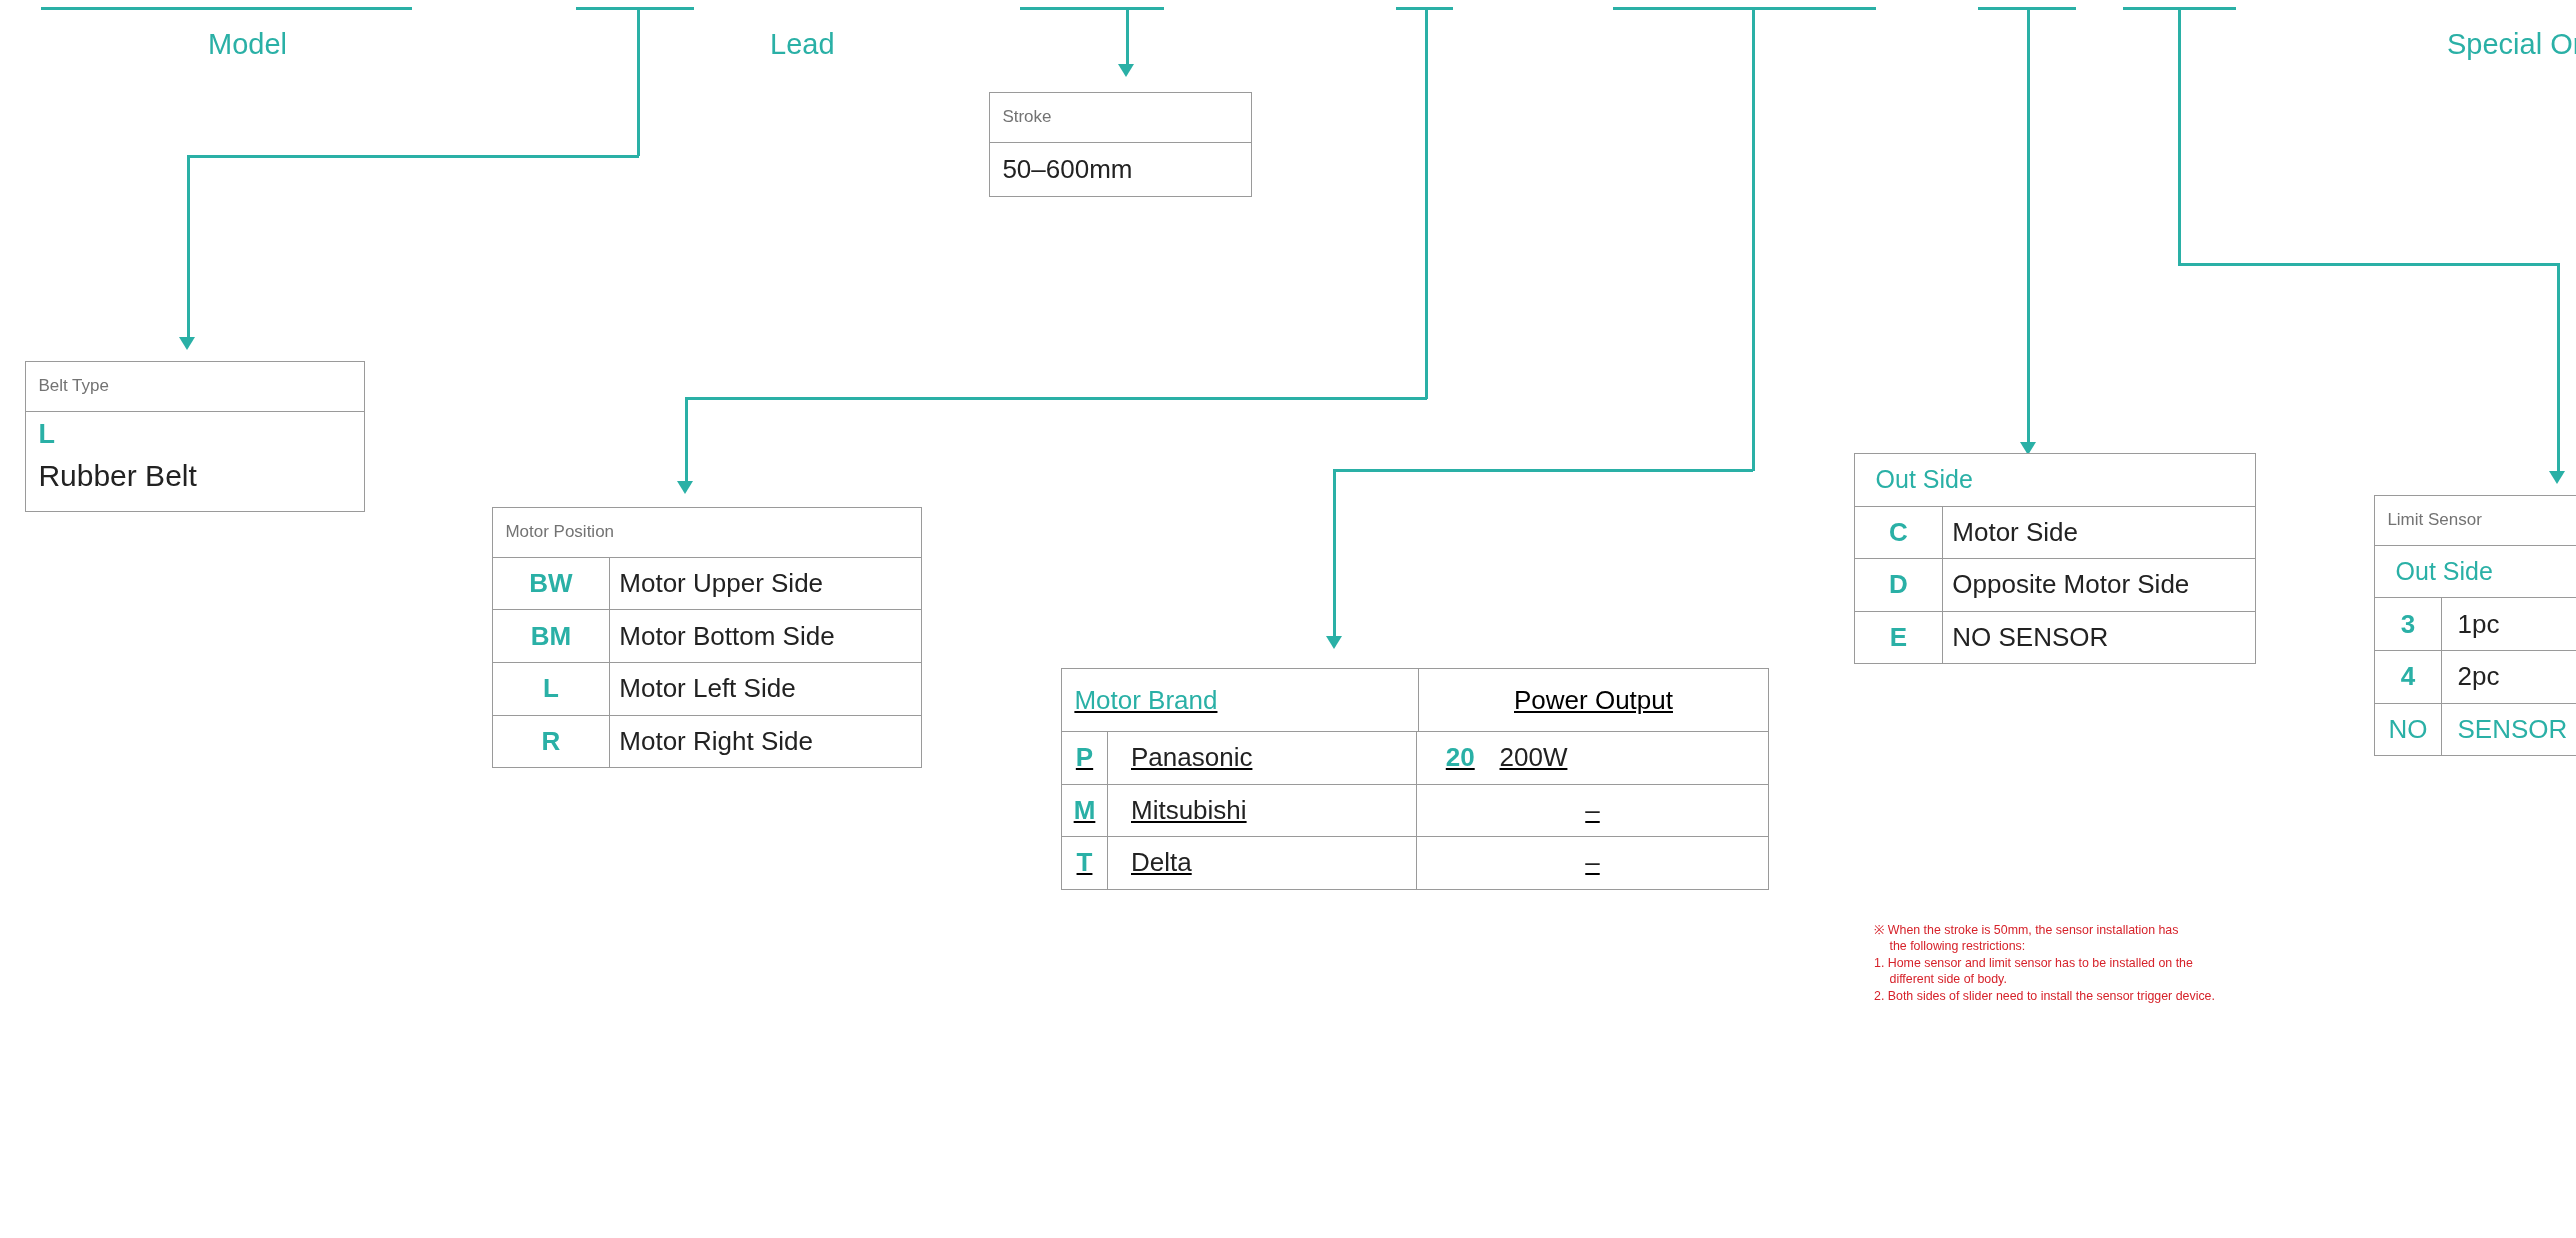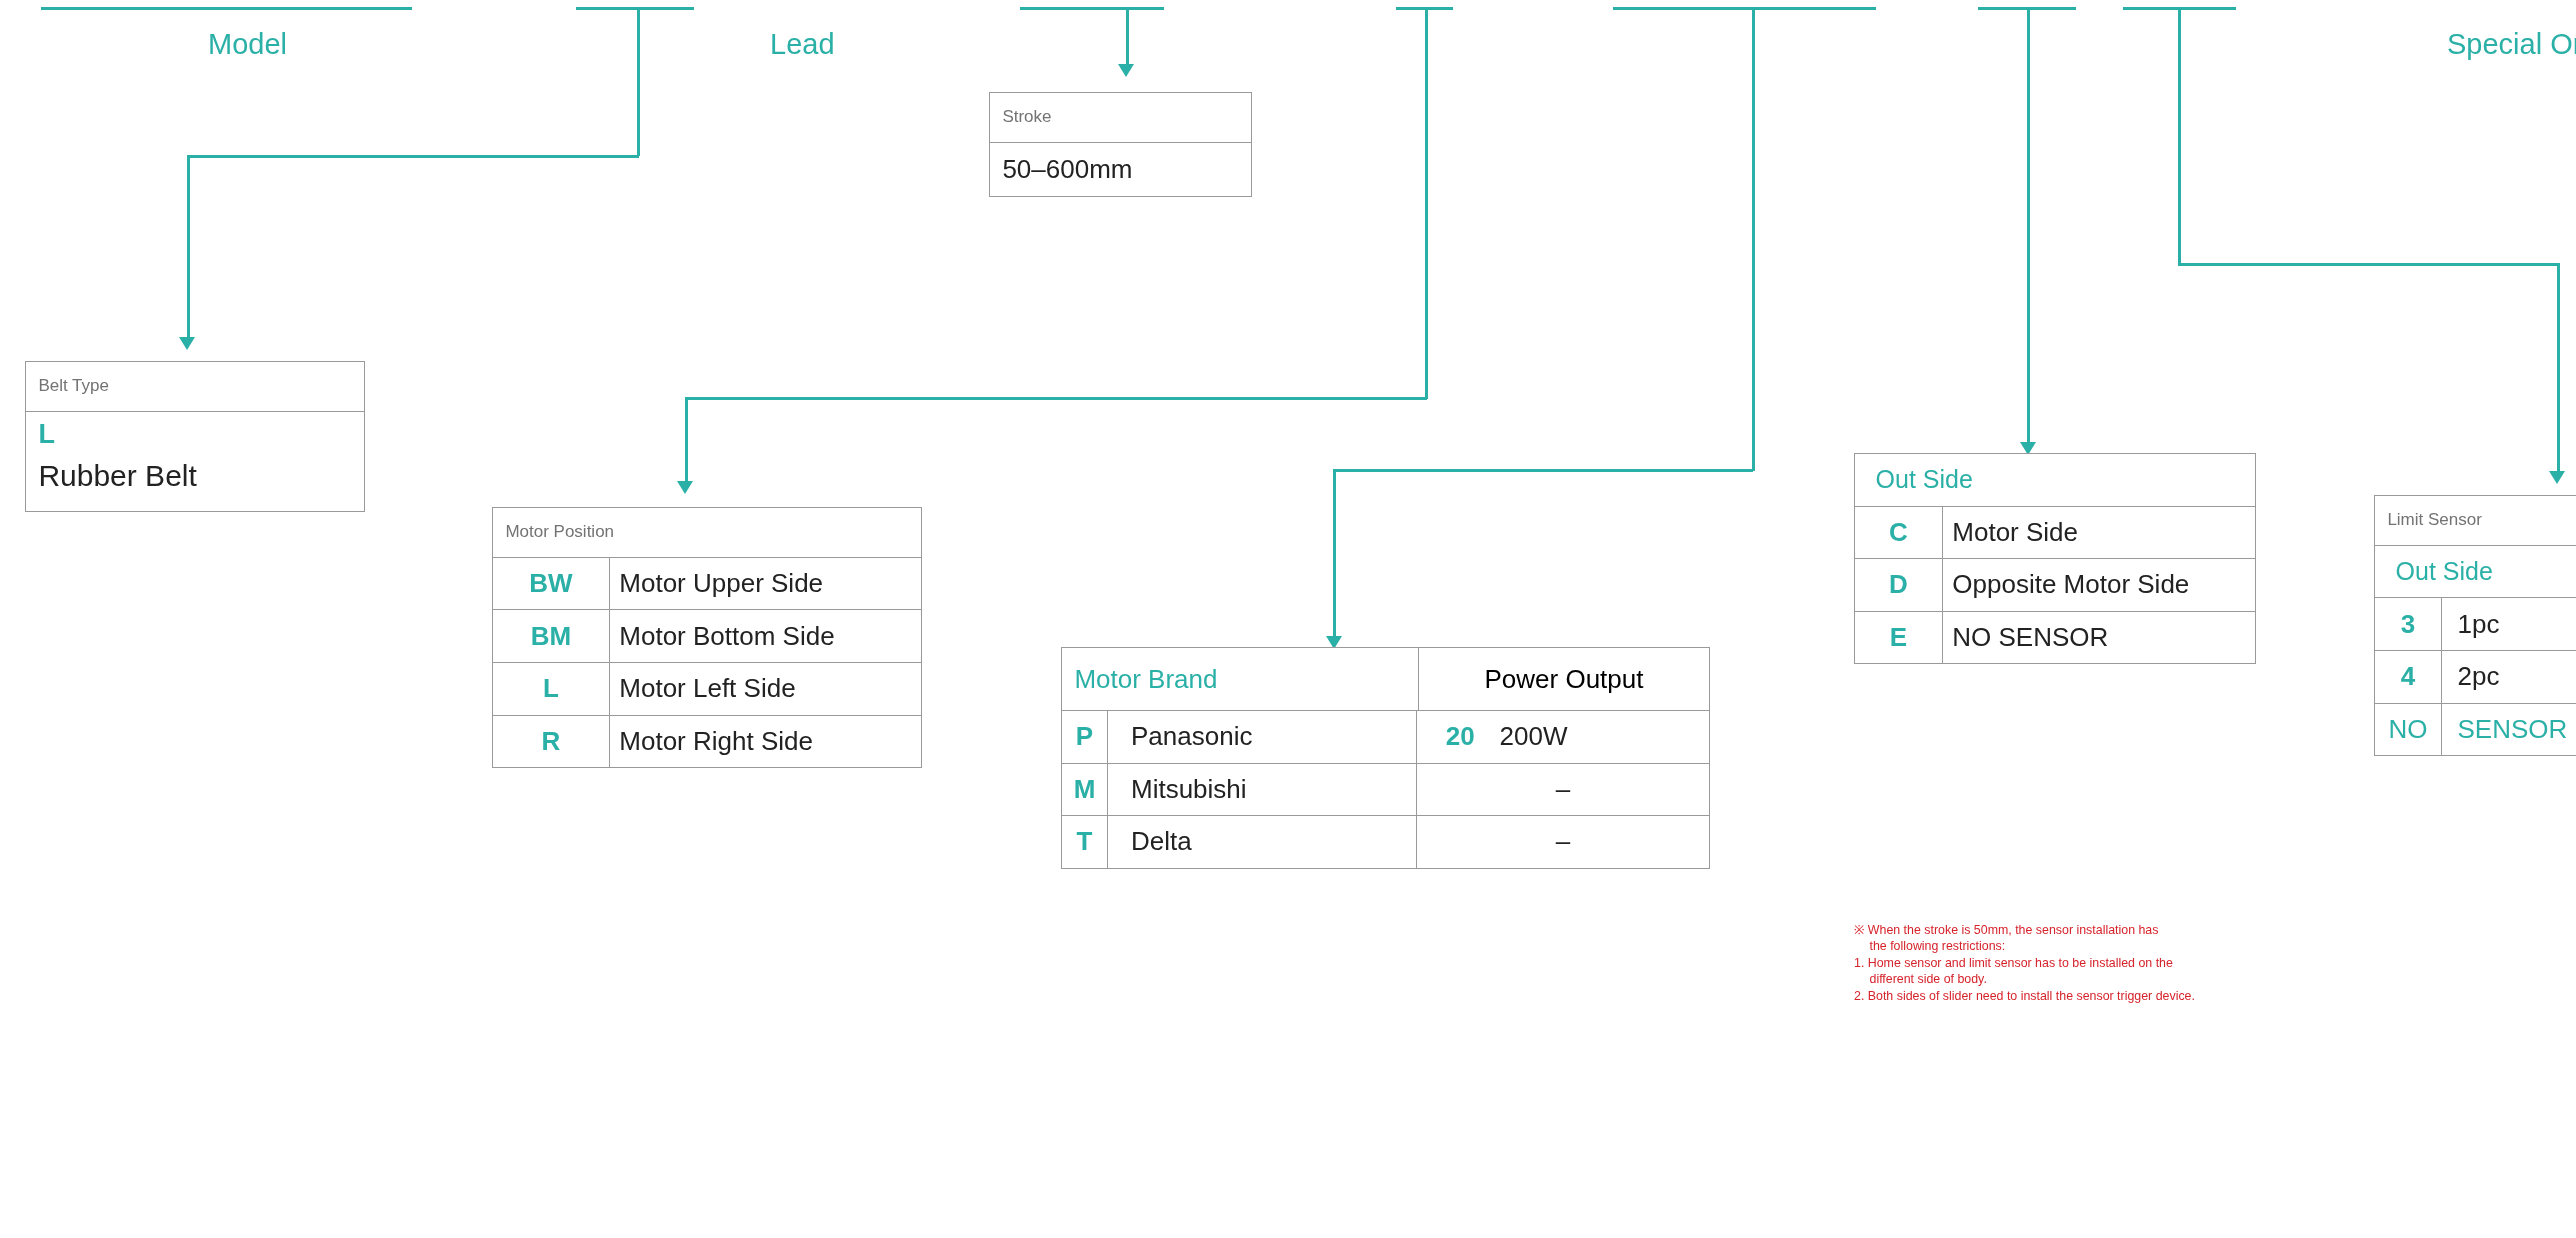--- a/index.html
+++ b/index.html
@@ -103,20 +103,21 @@
     font-size: 27px;
     padding: 7.2px 12.4px 0 12.4px;
   }
 
   .note {
     position: absolute;
     color: #d6222a;
     font-size: 12.4px;
     line-height: 1.32;
     width: 484px;
+    margin-left: 20px;
   }
   .note .n-line { white-space: nowrap; }
   .note .indent { padding-left: 15.5px; }
 </style>
 </head>
 <body>
 
 <div id="stage">
 
   <div class="hdrlabel" style="left:208px; top:28px;">Model</div>
@@ -181,21 +182,21 @@
     <div class="row">
       <div class="cell code" style="width:117px;">L</div>
       <div class="cell desc">Motor Left Side</div>
     </div>
     <div class="row">
       <div class="cell code" style="width:117px;">R</div>
       <div class="cell desc">Motor Right Side</div>
     </div>
   </div>
 
-  <div class="box" id="motor-brand" style="left:1061px; top:647px; width:649px;">
+  <div class="box" id="motor-brand" style="left:1061px; top:668px; width:708px;text-decoration:underline;">
     <div class="row" style="border-bottom:1.5px solid #9a9a9a;">
       <div class="cell" style="width:357px; color:#2ab0a6; border-right:1.5px solid #9a9a9a; padding:15.5px 12.4px;">Motor Brand</div>
       <div class="cell center" style="flex:1; color:#000000; padding:15.5px 12.4px;">Power Output</div>
     </div>
     <div class="row">
       <div class="cell code" style="width:46px;">P</div>
       <div class="cell desc" style="width:309px; border-right:1.5px solid #9a9a9a; padding-left:23px;">Panasonic</div>
       <div class="cell" style="width:67px; color:#2ab0a6; font-weight:bold; justify-content:flex-end;">20</div>
       <div class="cell" style="flex:1; padding-left:15.5px;">200W</div>
     </div>

